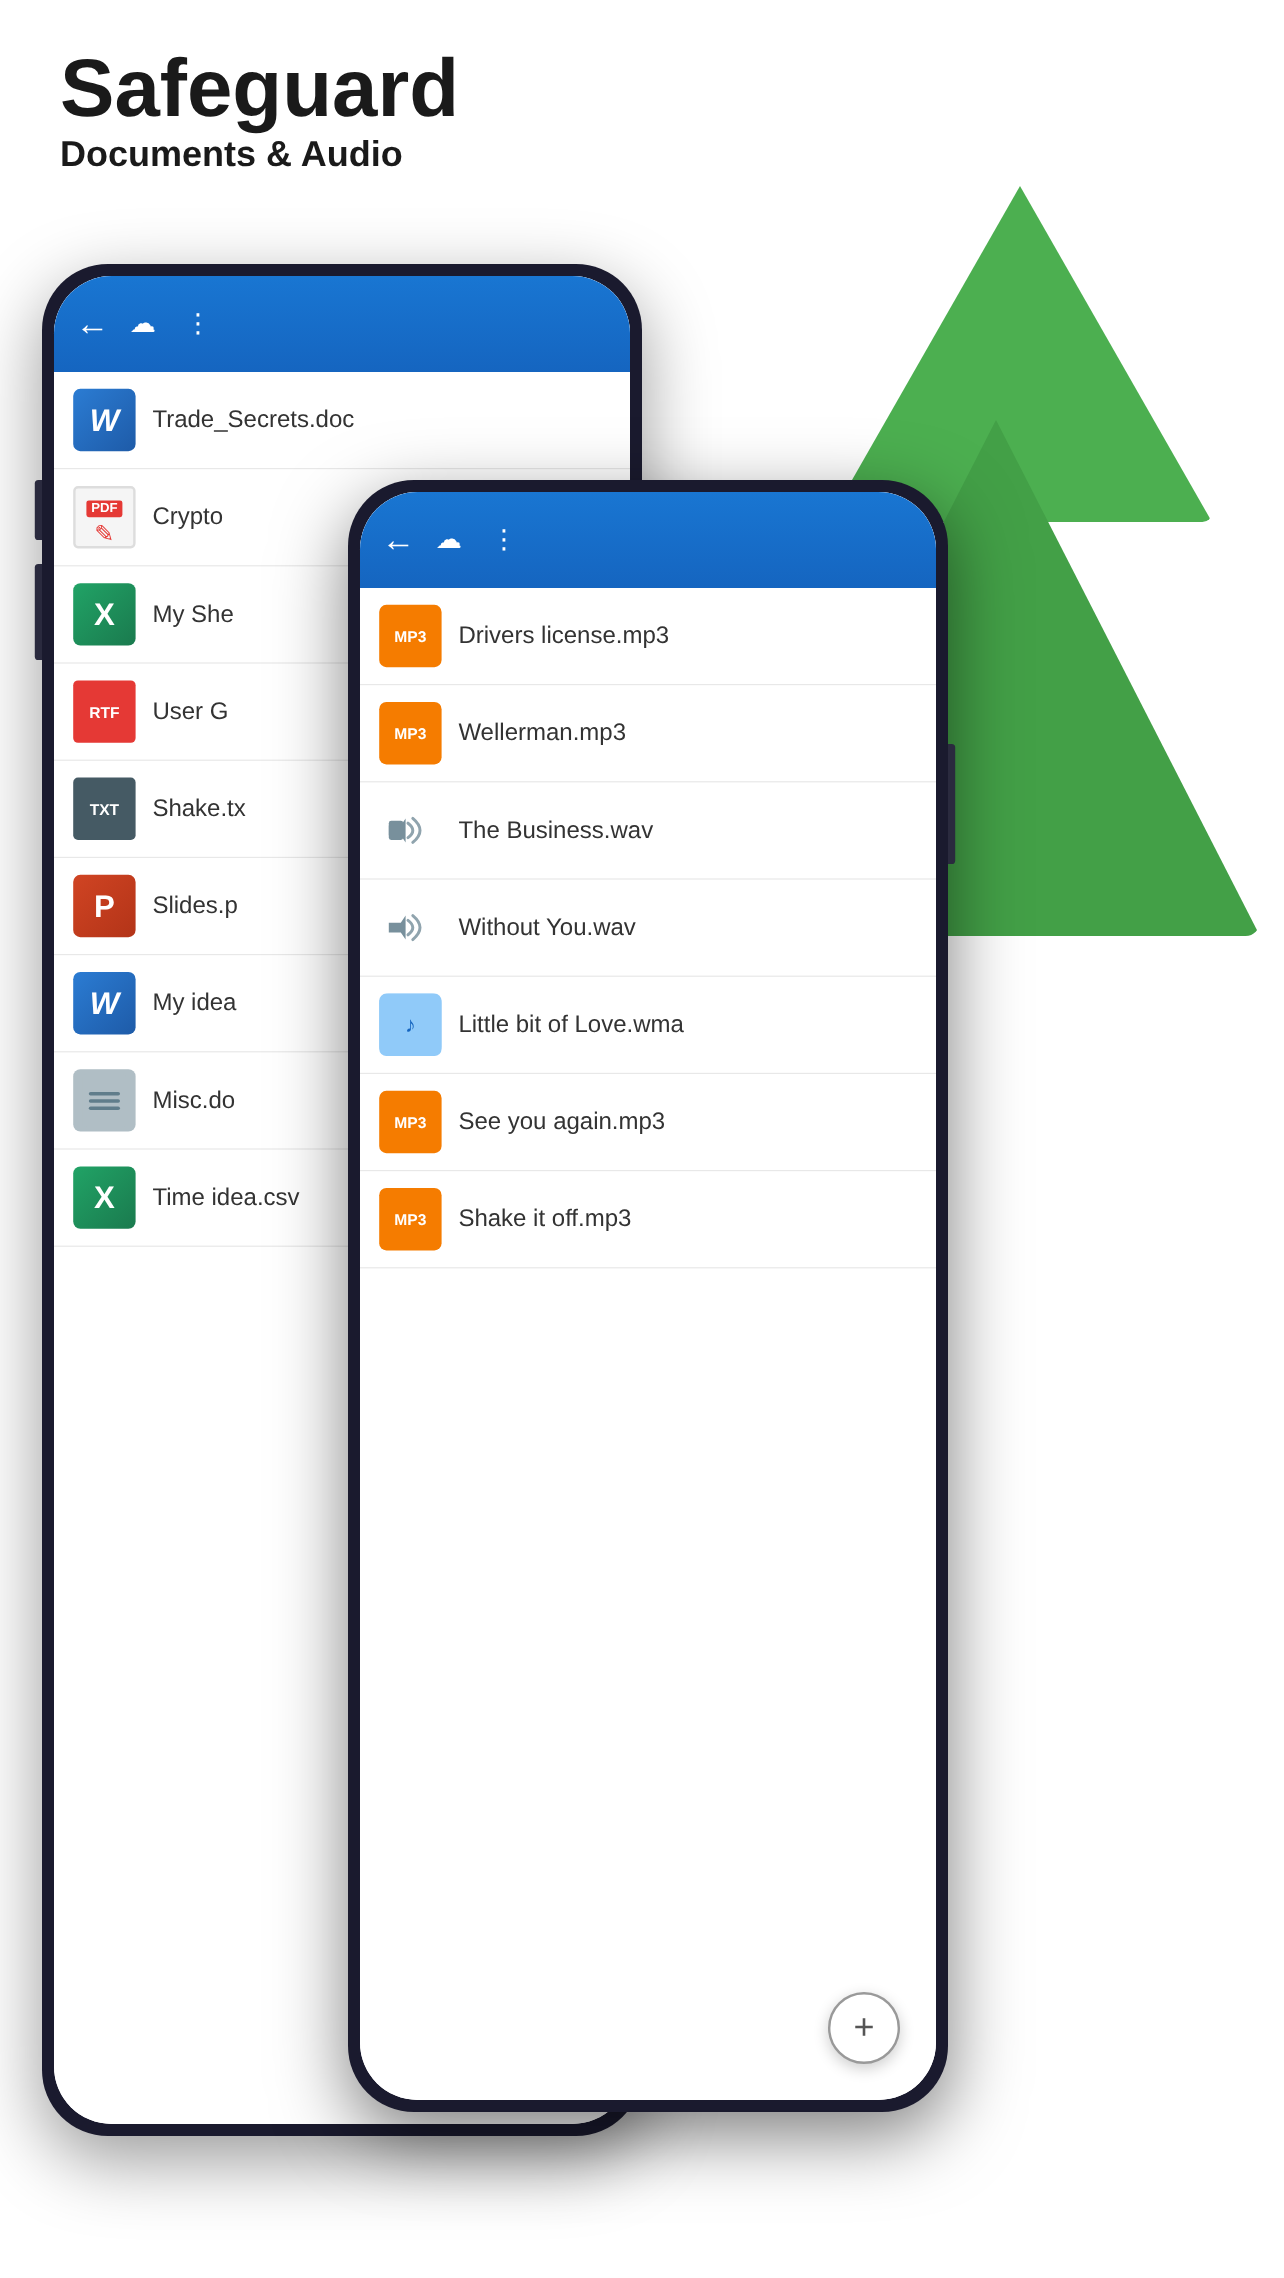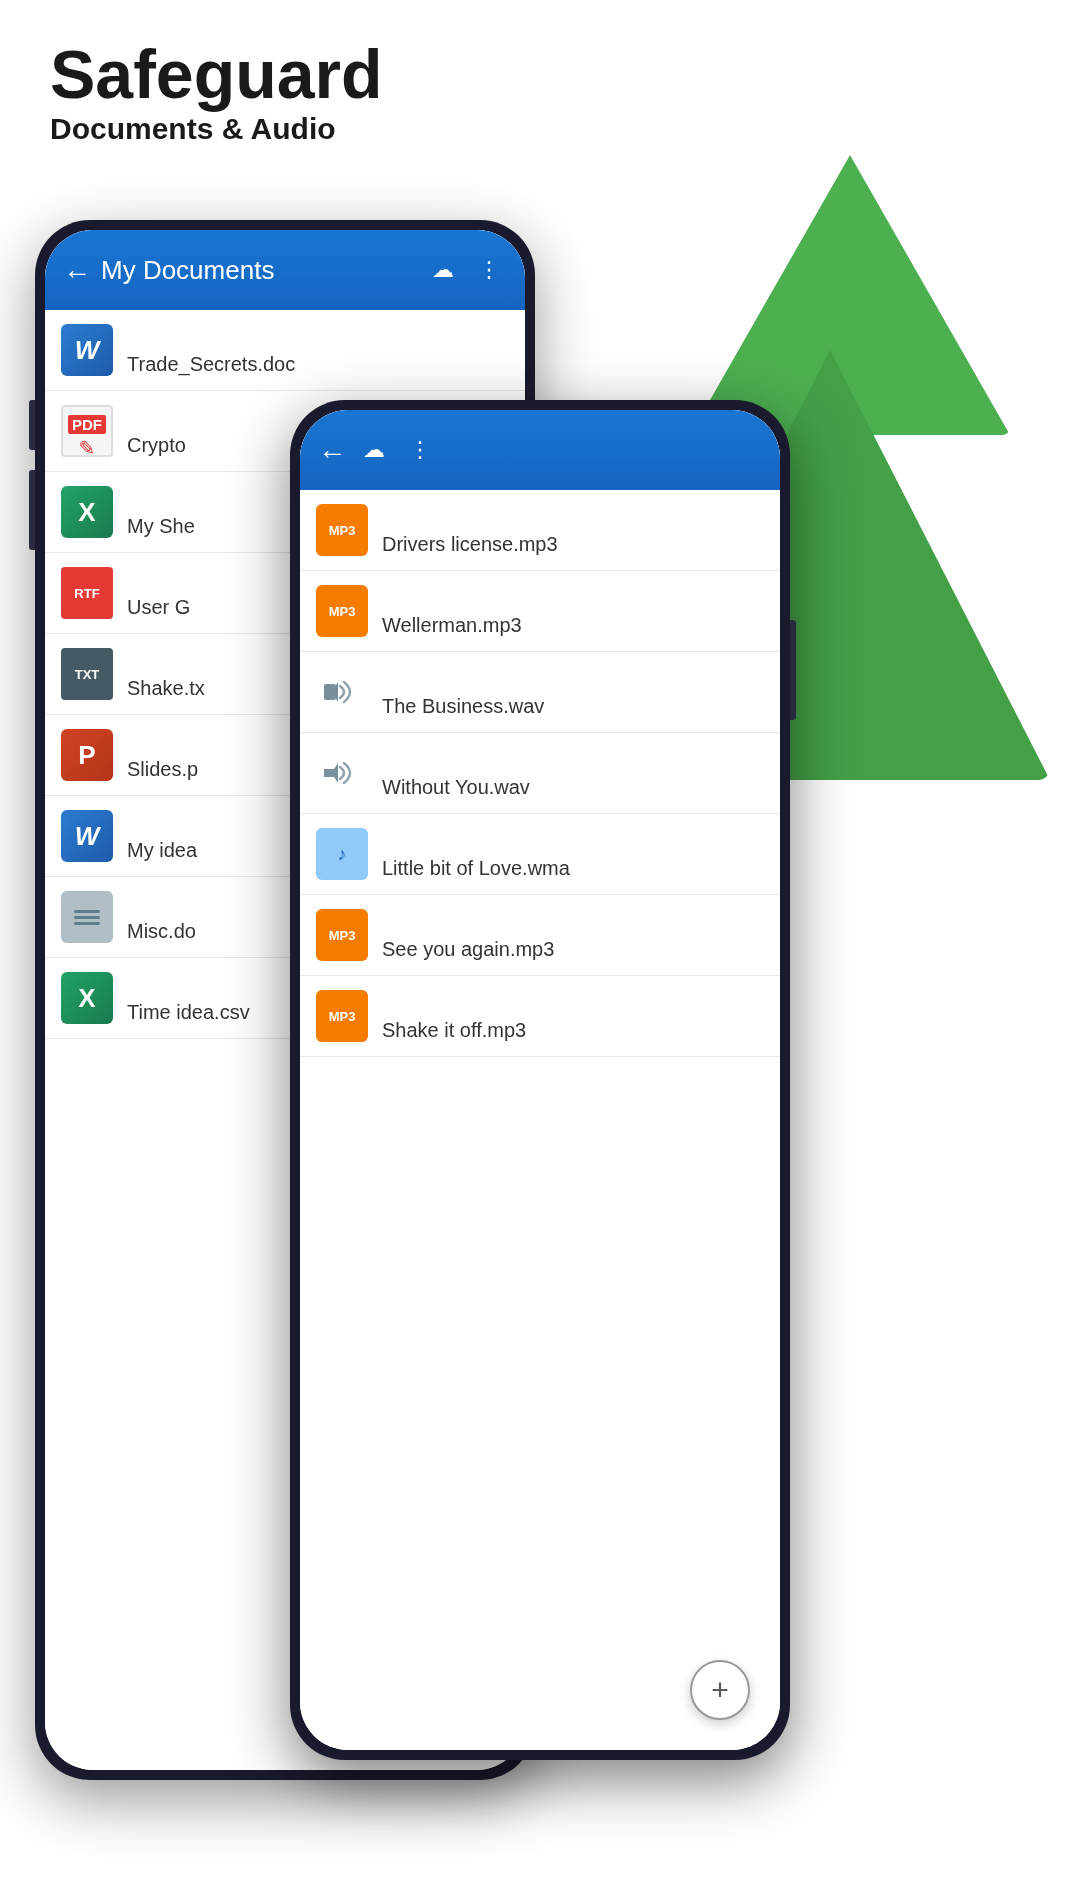--- a/index.html
+++ b/index.html
@@ -147,21 +147,21 @@
       font-size: 28px;
       font-weight: 300;
     }
 
     
     .file-list {
       background: white;
     }
     .file-item {
       display: flex;
-      align-items: flex-end;
+      align-items: center;
       padding: 14px 16px;
       border-bottom: 1px solid #e8e8e8;
       gap: 14px;
     }
     .file-icon {
       width: 52px;
       height: 52px;
       flex-shrink: 0;
       display: flex;
       align-items: center;
@@ -200,21 +200,21 @@
       height: 52px;
       border-radius: 4px;
       display: flex;
       flex-direction: column;
       align-items: center;
       justify-content: center;
     }
     .icon-pdf-label {
       background: #e53935;
       color: white;
-      font-size: 15px;
+      font-size: 11px;
       font-weight: 700;
       padding: 1px 4px;
       border-radius: 2px;
       margin-bottom: 2px;
       margin-top: 12px;
     }
     .icon-pdf-sym {
       color: #e53935;
       font-size: 20px;
     }
@@ -406,21 +406,20 @@
 
 <div class="phone-back">
   <div class="phone-side-btn-left"></div>
   <div class="phone-side-btn-left2"></div>
   <div class="phone-side-btn-right"></div>
   <div class="phone-back-inner">
     <div class="phone-back-screen">
 
       <div class="app-bar app-bar-gradient">
         <span class="back-arrow">←</span>
-        <span class="app-bar-title">My Documents</span>
         <span class="app-bar-icon">☁</span>
         <span class="app-bar-icon">⋮</span>
       </div>
 
       <div class="file-list">
 
         <div class="file-item">
           <div class="icon-word"></div>
           <span class="file-name">Trade_Secrets.doc</span>
         </div>

